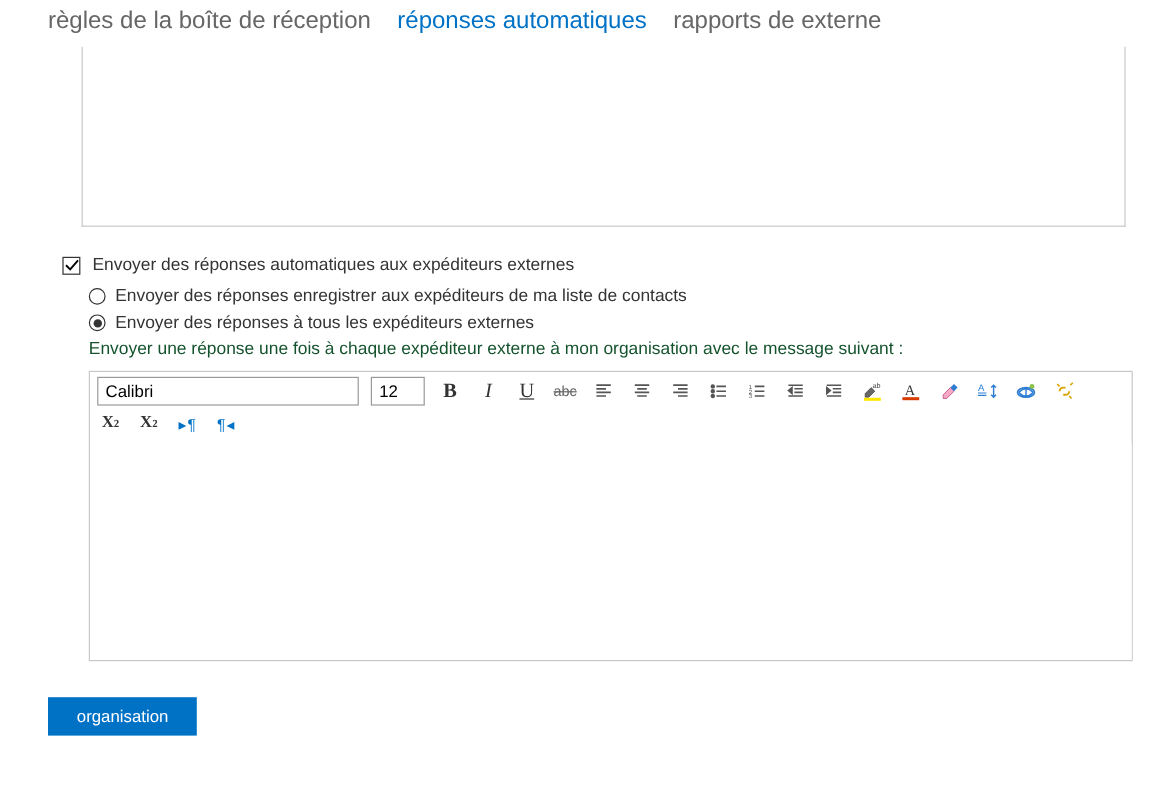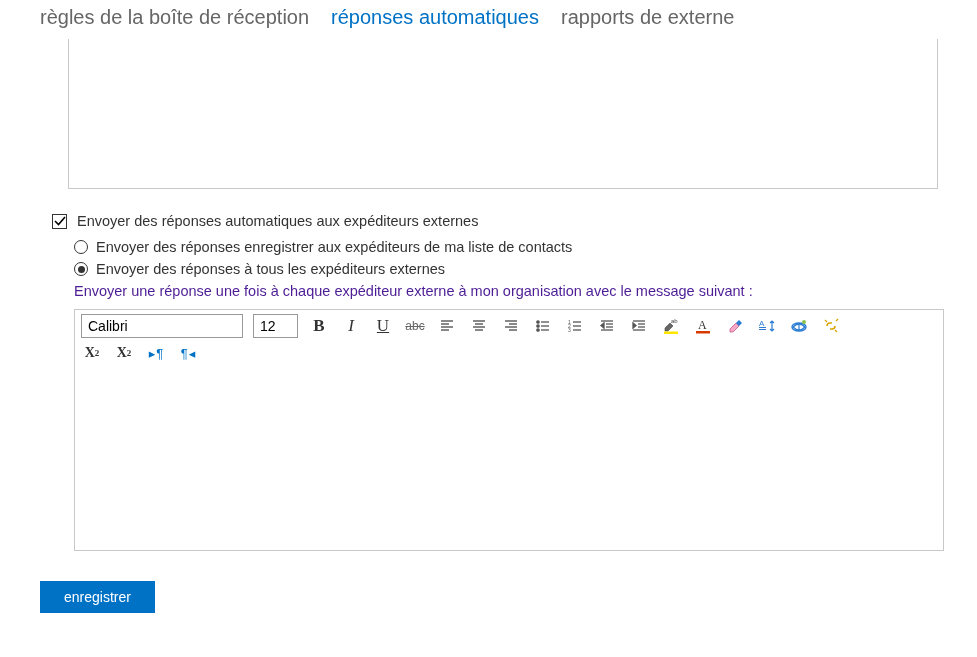--- a/index.html
+++ b/index.html
@@ -57,21 +57,21 @@
   width: 14px; height: 14px; border-radius: 50%;
   border: 1px solid #333;
   display: flex; align-items: center; justify-content: center;
 }
 .radio-row .rb .dot {
   width: 7px; height: 7px; border-radius: 50%;
   background: #333;
 }
 .section-label {
   margin-left: 22px;
-  font-size: 14.5px; color: #4c1d95;
+  font-size: 14.5px; color: #14532d;
 }
 .editor-outer {
   margin-top: 10px; margin-left: 22px;
   width: 870px;
   border: 1px solid #c8c8c8;
   background: #fff;
 }
 .toolbar {
   display: flex;
   flex-wrap: wrap;
@@ -80,21 +80,21 @@
   padding: 4px 6px 2px 6px;
 }
 .tb-input {
   height: 24px;
   border: 1px solid #999;
   padding: 0 6px;
   font-family: inherit;
   font-size: 14px;
   background: #fff;
 }
-.tb-input.font-name { width: 162px; }
+.tb-input.font-name { width: 218px; }
 .tb-input.font-size { width: 45px; }
 .tb-btn {
   width: 22px; height: 22px;
   display: flex; align-items: center; justify-content: center;
   cursor: pointer;
   color: #444;
 }
 .tb-btn svg { display: block; }
 .tb-btn.bold { font-family: "Times New Roman", serif; font-weight: bold; font-size: 17px; color:#333; }
 .tb-btn.italic { font-family: "Times New Roman", serif; font-style: italic; font-size: 17px; color:#333; }
@@ -307,16 +307,16 @@
       </div>
       <div class="tb-btn tb-pilcrow">
         <span>¶</span>
           <span>◂</span>
       </div>
     </div>
     <div class="editor-body"></div>
   </div>
 </div>
 
-<button class="save-btn">enregistrer</button>
+<button class="save-btn">organisation</button>
 
 
 
 
 </body></html>

